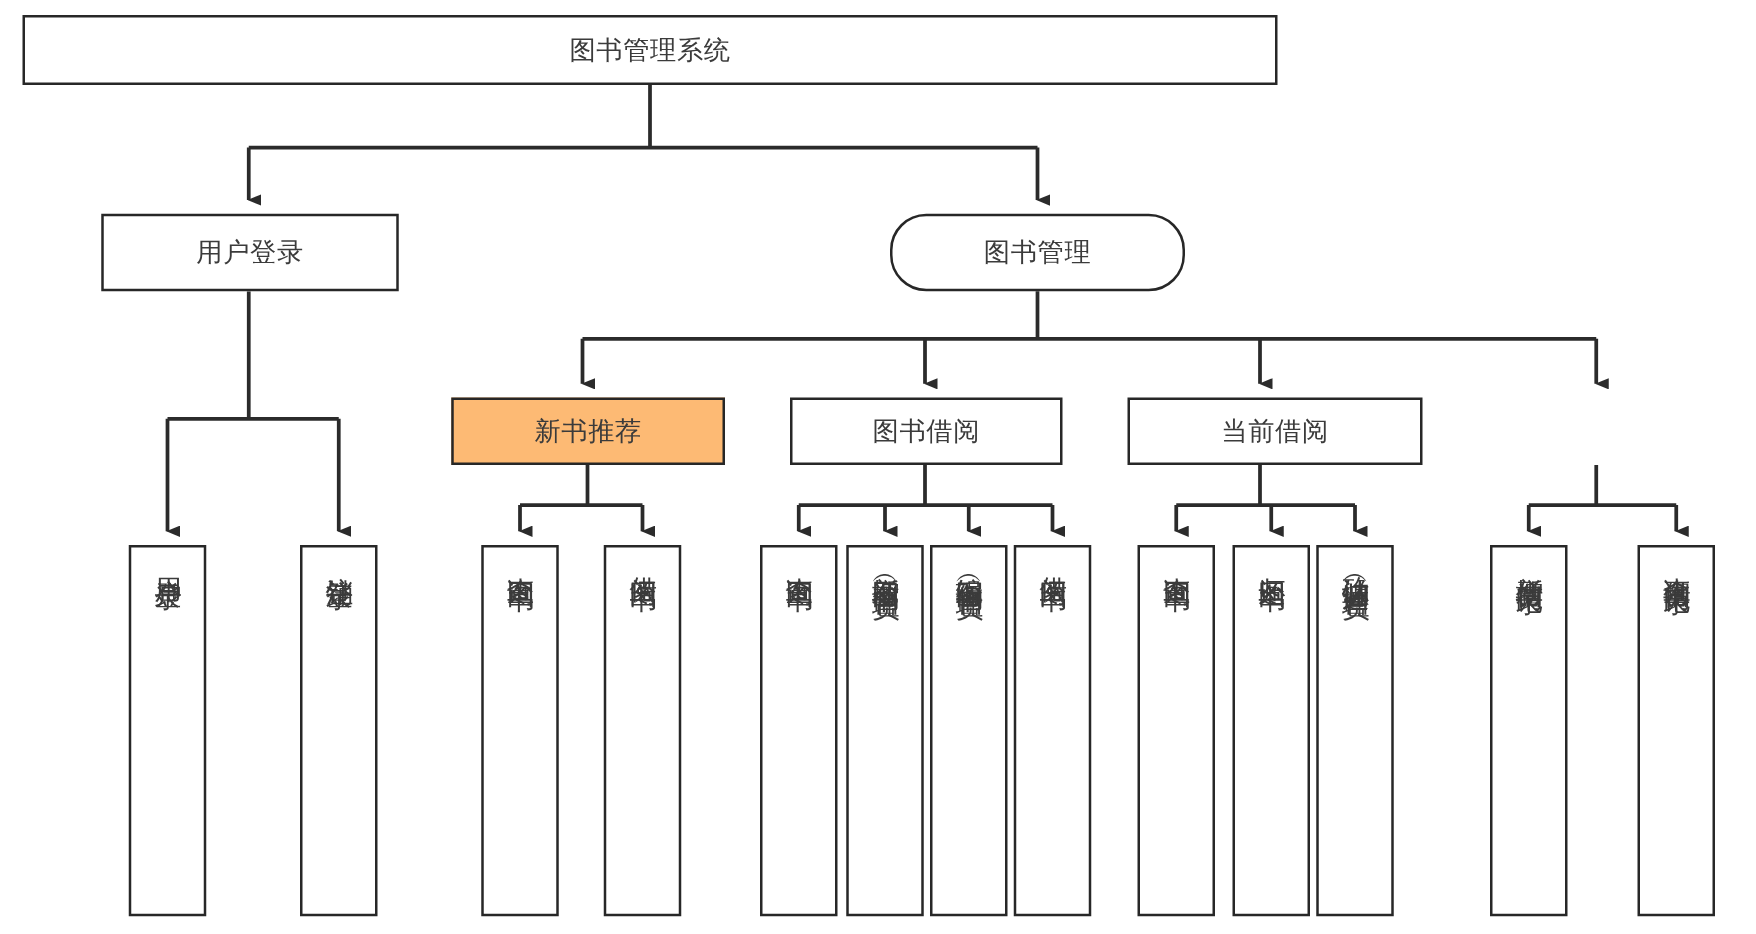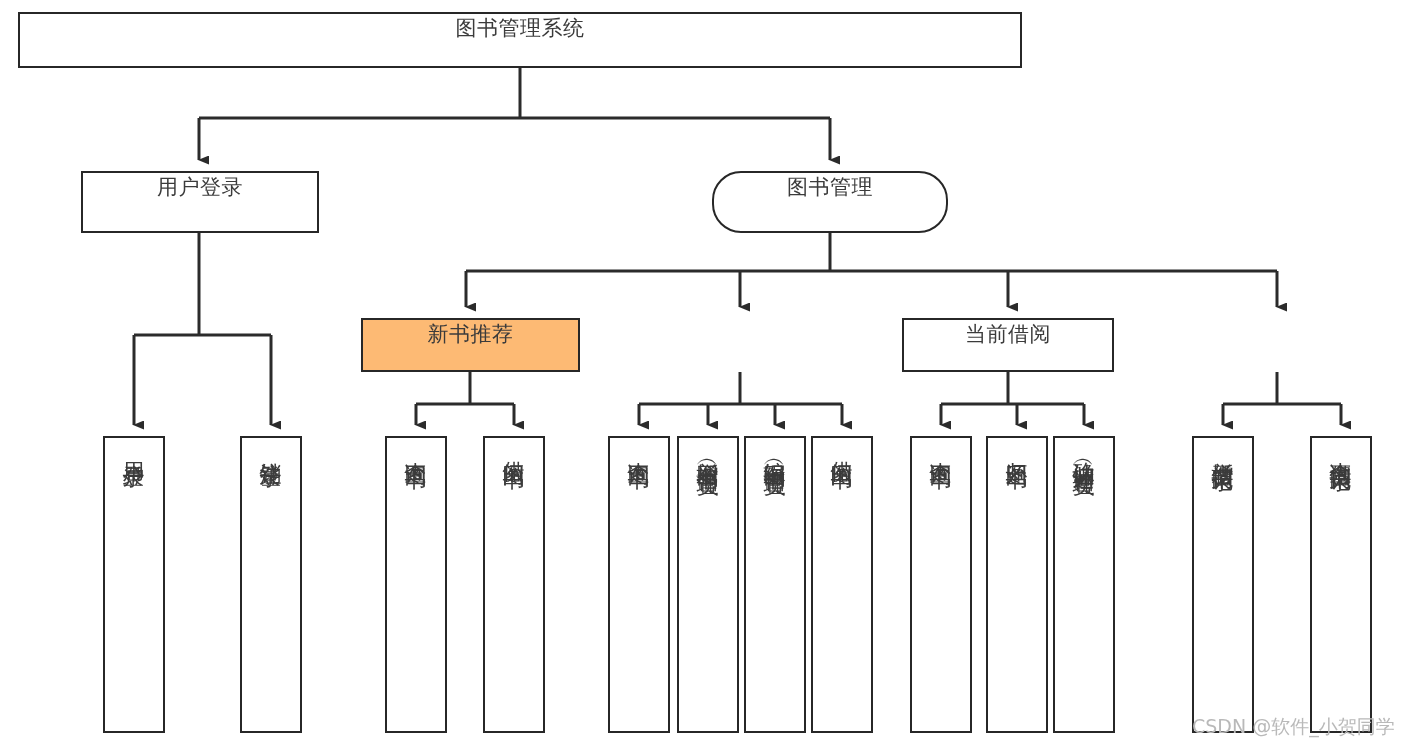--- a/index.html
+++ b/index.html
@@ -23,20 +23,21 @@
     top: 0;
     width: 1405px;
     height: 747px;
   }
   .node-box {
     position: absolute;
     box-sizing: border-box;
     background: #ffffff;
     border: 2px solid #272727;
     display: flex;
+    align-items: center;
     justify-content: center;
   }
   .node-label {
     color: #3b3b3b;
     font-family: "DejaVu Sans", "Liberation Sans", sans-serif;
     letter-spacing: 0.5px;
     white-space: nowrap;
   }
   .node-h .node-label {
     font-size: 21px;
@@ -139,21 +140,24 @@
   <div class="node-box node-h" style="left: 81px; top: 171px; width: 238px; height: 62px; border-color: rgb(39, 39, 39); background: rgb(255, 255, 255);">
     <span class="node-label" style="color: rgb(59, 59, 59);">用户登录</span>
   </div>
   <div class="node-box node-h" style="left: 712px; top: 171px; width: 236px; height: 62px; border-color: rgb(39, 39, 39); background: rgb(255, 255, 255); border-radius: 29px;">
     <span class="node-label" style="color: rgb(59, 59, 59);">图书管理</span>
   </div>
 
   <div class="node-box node-h" style="left: 361px; top: 318px; width: 219px; height: 54px; border-color: rgb(39, 39, 39); background: #fdba74;">
     <span class="node-label" style="color: rgb(59, 59, 59);">新书推荐</span>
   </div>
-  <div class="node-box node-h" style="left: 902px; top: 318px; width: 212px; height: 54px; border-color: rgb(39, 39, 39); background: rgb(255, 255, 255);">
+  <div class="node-box node-h" style="left: 632px; top: 318px; width: 218px; height: 54px; border-color: rgb(39, 39, 39); background: rgb(255, 255, 255);">
+    <span class="node-label" style="color: rgb(59, 59, 59);">图书借阅</span>
+  </div>
+  <div class="node-box node-h" style="left: 902px; top: 318px; width: 236px; height: 54px; border-color: rgb(39, 39, 39); background: rgb(255, 255, 255);">
     <span class="node-label" style="color: rgb(59, 59, 59);">当前借阅</span>
   </div>
 
   <div class="node-box node-v" style="left: 103px; top: 436px; width: 62px; height: 297px; border-color: rgb(39, 39, 39); background: rgb(255, 255, 255);">
     <span class="node-label" style="color: rgb(59, 59, 59);">用户登录</span>
   </div>
   <div class="node-box node-v" style="left: 240px; top: 436px; width: 62px; height: 297px; border-color: rgb(39, 39, 39); background: rgb(255, 255, 255);">
     <span class="node-label" style="color: rgb(59, 59, 59);">注销登录</span>
   </div>
   <div class="node-box node-v" style="left: 385px; top: 436px; width: 62px; height: 297px; border-color: rgb(39, 39, 39); background: rgb(255, 255, 255);">
@@ -183,15 +187,14 @@
   <div class="node-box node-v" style="left: 1053px; top: 436px; width: 62px; height: 297px; border-color: rgb(39, 39, 39); background: rgb(255, 255, 255);">
     <span class="node-label" style="color: rgb(59, 59, 59);">确认归还（管理员）</span>
   </div>
   <div class="node-box node-v" style="left: 1192px; top: 436px; width: 62px; height: 297px; border-color: rgb(39, 39, 39); background: rgb(255, 255, 255);">
     <span class="node-label" style="color: rgb(59, 59, 59);">新增借阅记录</span>
   </div>
   <div class="node-box node-v" style="left: 1310px; top: 436px; width: 62px; height: 297px; border-color: rgb(39, 39, 39); background: rgb(255, 255, 255);">
     <span class="node-label" style="color: rgb(59, 59, 59);">查询借阅记录</span>
   </div>
 
-  <div class="watermark" style="left: 1192px; top: 714px; color: rgb(185, 185, 185);">CSDN @软件_小贺同学</div>
 
 </div>
 
 </body></html>

